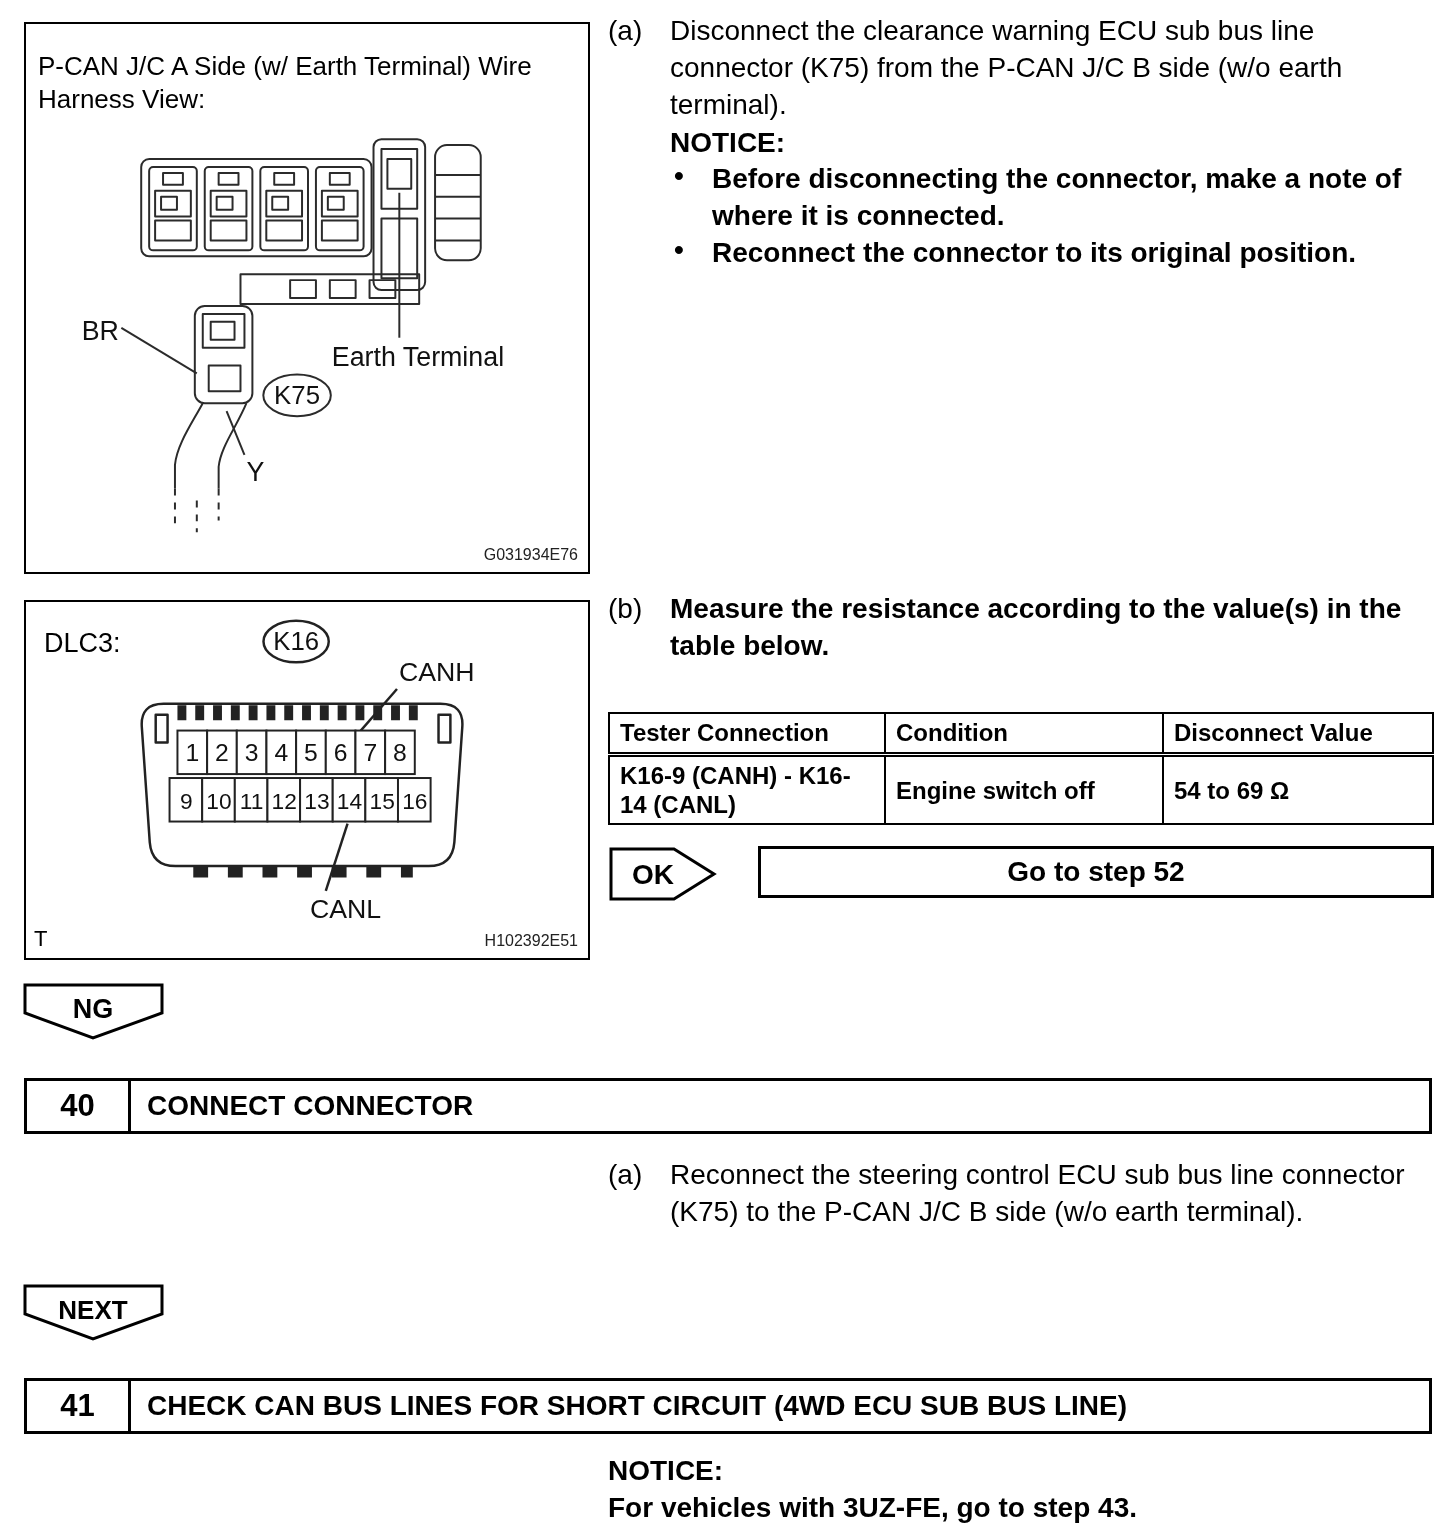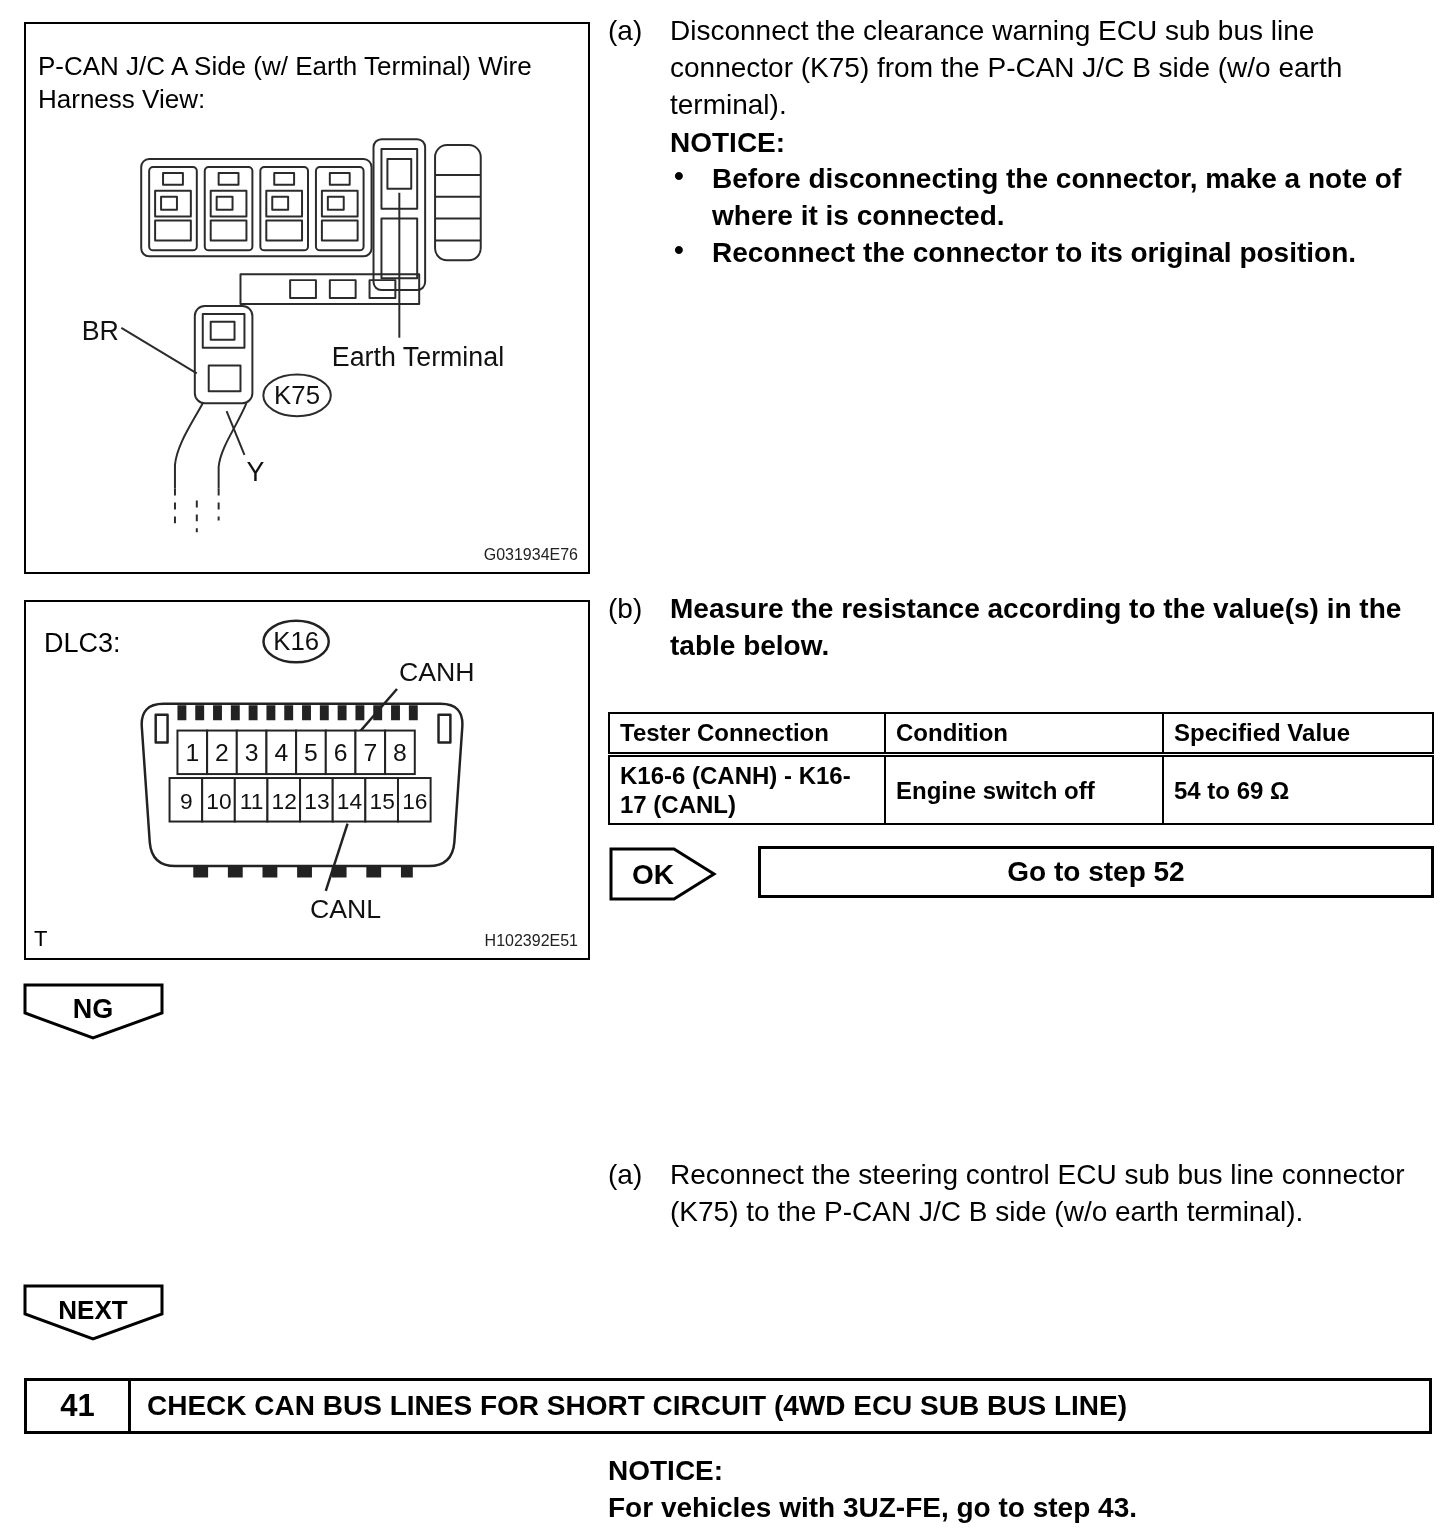--- a/index.html
+++ b/index.html
@@ -236,44 +236,48 @@
     <table class="res-table">
       <colgroup>
           <col style="width:276px">
           <col style="width:278px">
           <col style="width:270px">
         </colgroup>
       <thead>
         <tr>
           <th>Tester Connection</th>
           <th>Condition</th>
-          <th>Specified Value</th>
+          <th>Disconnect Value</th>
         </tr>
       </thead>
       <tbody>
         <tr>
-          <td>K16-6 (CANH) - K16-17 (CANL)</td>
+          <td>K16-9 (CANH) - K16-14 (CANL)</td>
           <td>Engine switch off</td>
           <td>54 to 69 Ω</td>
         </tr>
       </tbody>
     </table>
   </div>
 
   <svg class="arrow-svg" style="left:608px; top:846px;" width="110" height="56" viewBox="0 0 110 56">
     <polygon points="3,3 66,3 106,28 66,53 3,53" fill="#fff" stroke="#000" stroke-width="3"></polygon>
     <text x="24" y="38" font-size="28">OK</text>
   </svg>
   <div class="okbox">Go to step 52</div>
 
   <svg class="arrow-svg" style="left:22px; top:982px;" width="144" height="60" viewBox="0 0 144 60">
     <polygon points="3,3 140,3 140,31 71,56 3,31" fill="#fff" stroke="#000" stroke-width="3"></polygon>
     <text x="71" y="36" font-size="27" text-anchor="middle">NG</text>
   </svg>
 
+  <div class="stepbar" style="top:1078px;">
+    <div class="stepnum">40</div>
+    <div class="steptitle">CONNECT CONNECTOR</div>
+  </div>
 
   <div class="pmark" style="left:608px; top:1156px;">(a)</div>
   <div class="ptext" style="left:670px; top:1156px;">Reconnect the steering control ECU sub bus line connector (K75) to the P-CAN J/C B side (w/o earth terminal).</div>
 
   <svg class="arrow-svg" style="left:22px; top:1283px;" width="144" height="60" viewBox="0 0 144 60">
     <polygon points="3,3 140,3 140,31 71,56 3,31" fill="#fff" stroke="#000" stroke-width="3"></polygon>
     <text x="71" y="36" font-size="26" text-anchor="middle">NEXT</text>
   </svg>
 
   <div class="stepbar" style="top:1378px;">

